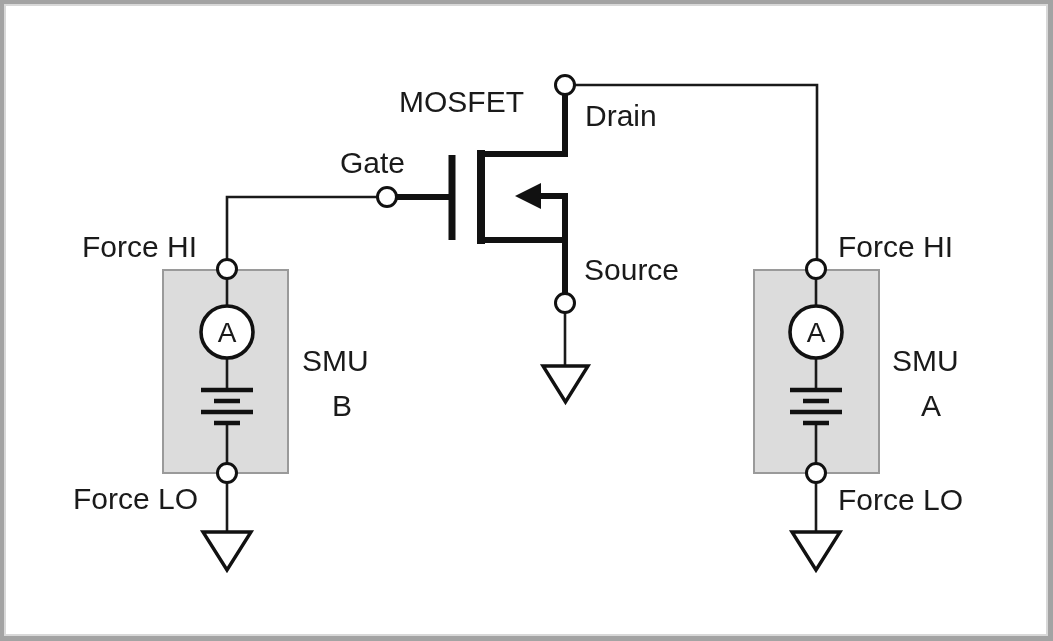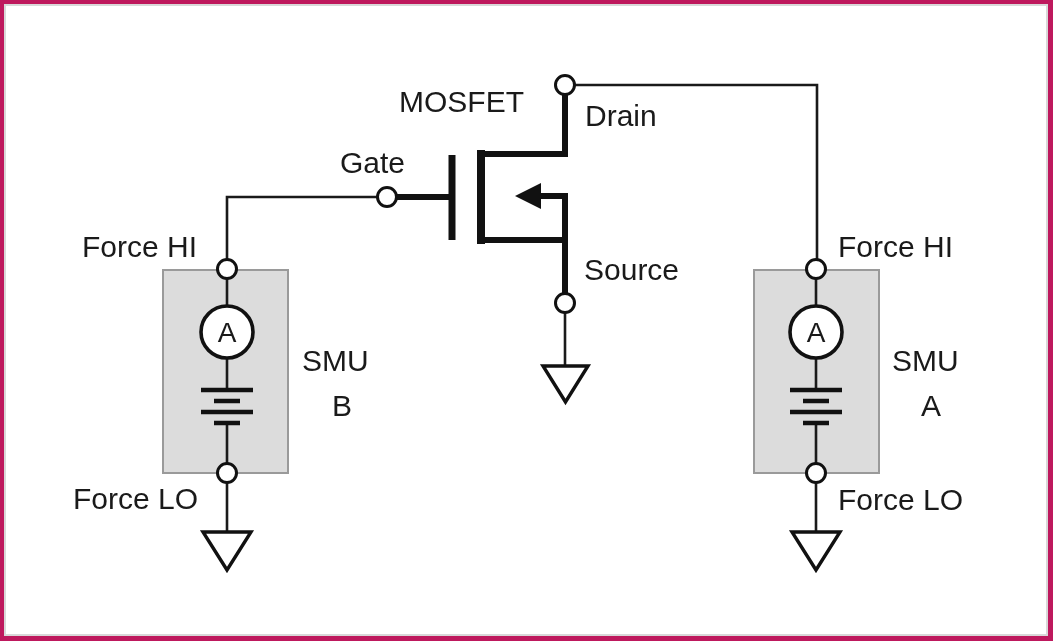--- a/index.html
+++ b/index.html
@@ -4,21 +4,21 @@
 <style>
   html, body {
     margin: 0;
     padding: 0;
     background: #ffffff;
   }
   .canvas {
     position: relative;
     width: 1053px;
     height: 641px;
-    background: #be185d;
+    background: #a3a3a3;
     font-family: "Liberation Sans", sans-serif;
   }
   svg { display: block; }
   .lbl {
     font-family: "Liberation Sans", sans-serif;
     font-size: 30px;
     fill: #1a1a1a;
   }
   .amm {
     font-family: "Liberation Sans", sans-serif;

